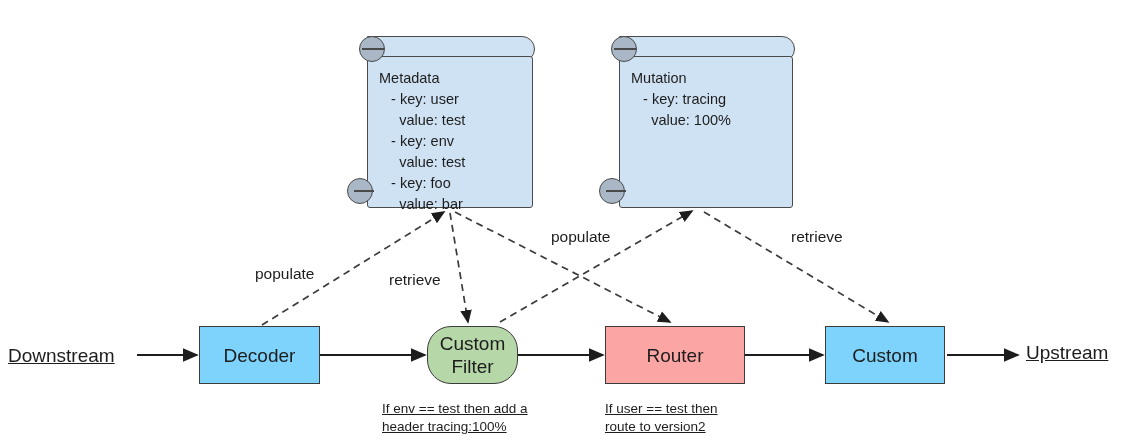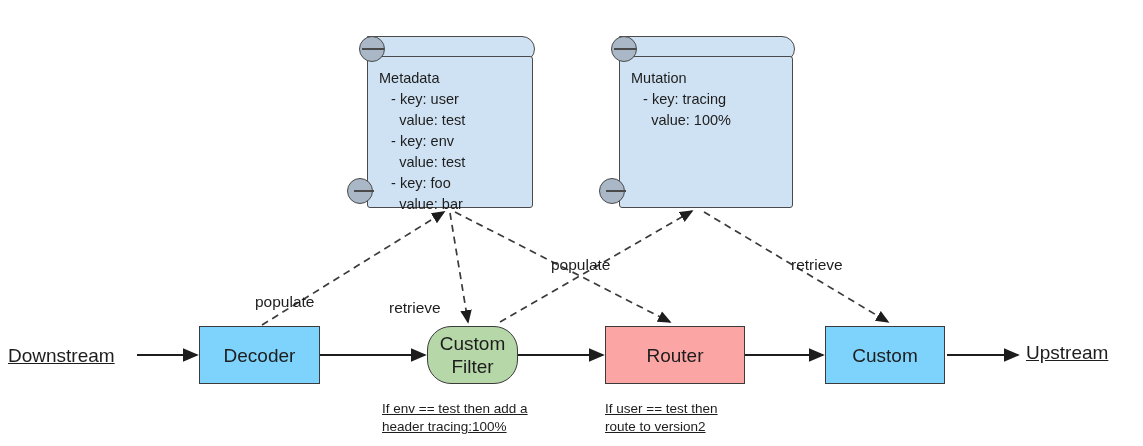--- a/index.html
+++ b/index.html
@@ -11,21 +11,21 @@
         display:flex;align-items:center;justify-content:center;text-align:center;
         color:#1d1d1d;font-size:19px;line-height:23px;}
   .node.decoder,.node.encoder{background:#7dd3fc;}
   .node.filter{background:#b6d7a8;}
   .node.router{background:#fca5a5;}
 
   .endlabel{position:absolute;color:#1d1d1d;font-size:19px;line-height:23px;white-space:nowrap;}
 
   .caption{position:absolute;color:#1d1d1d;font-size:13.5px;line-height:18px;white-space:pre-line;text-decoration:underline;}
 
-  .edgelabel{position:absolute;color:#1d1d1d;font-size:15.5px;line-height:19px;white-space:nowrap;margin-top:28px;}
+  .edgelabel{position:absolute;color:#1d1d1d;font-size:15.5px;line-height:19px;white-space:nowrap;}
 
   .scroll{position:absolute;}
   .scroll .body{position:absolute;left:22px;top:24px;box-sizing:border-box;
        background:#cfe2f3;border:1.6px solid #4a4a4a;border-radius:3px;}
   .scroll .topbar{position:absolute;left:22px;top:4px;height:26px;box-sizing:border-box;
        background:#cfe2f3;border:1.6px solid #4a4a4a;border-radius:0 13px 13px 0;}
   .scroll .curl-top{position:absolute;left:14px;top:4px;width:26px;height:26px;border-radius:50%;
        background:#a9b7c6;border:1.6px solid #4a4a4a;box-sizing:border-box;}
   .scroll .curl-top:after{content:"";position:absolute;left:2px;top:11px;width:22px;height:1.6px;background:#4a4a4a;}
   .scroll .curl-bot{position:absolute;width:26px;height:26px;border-radius:50%;

